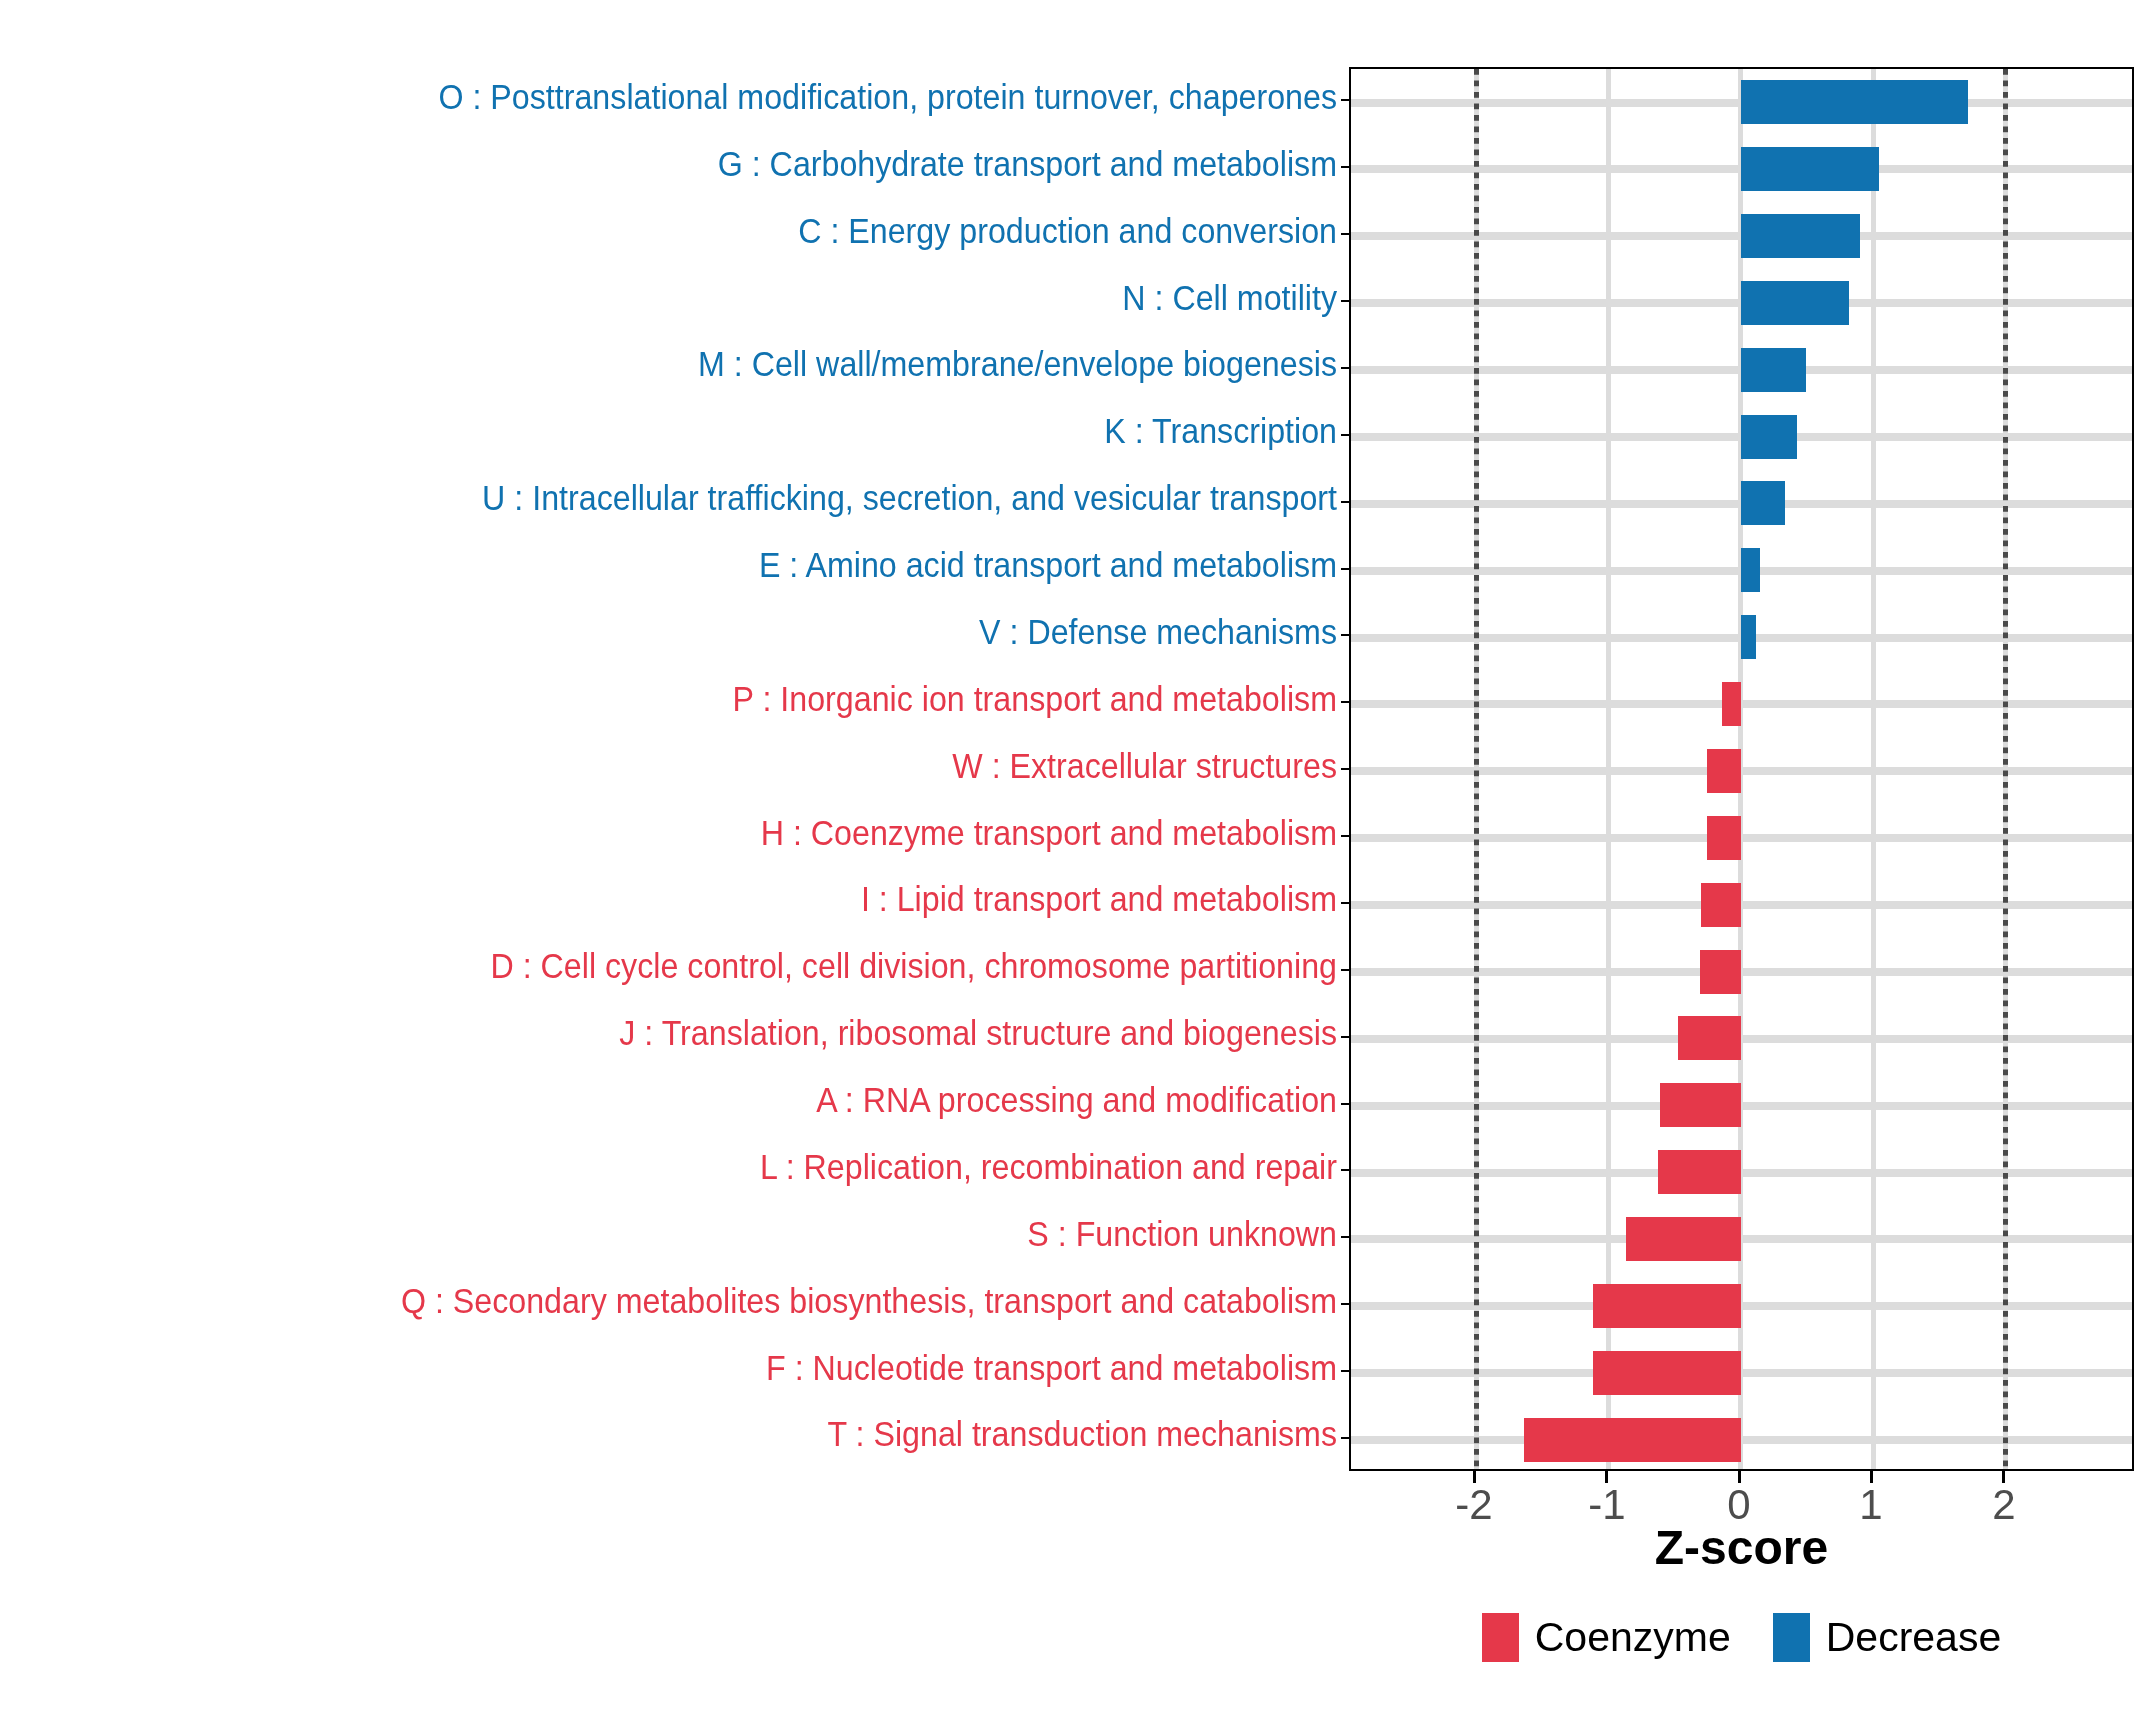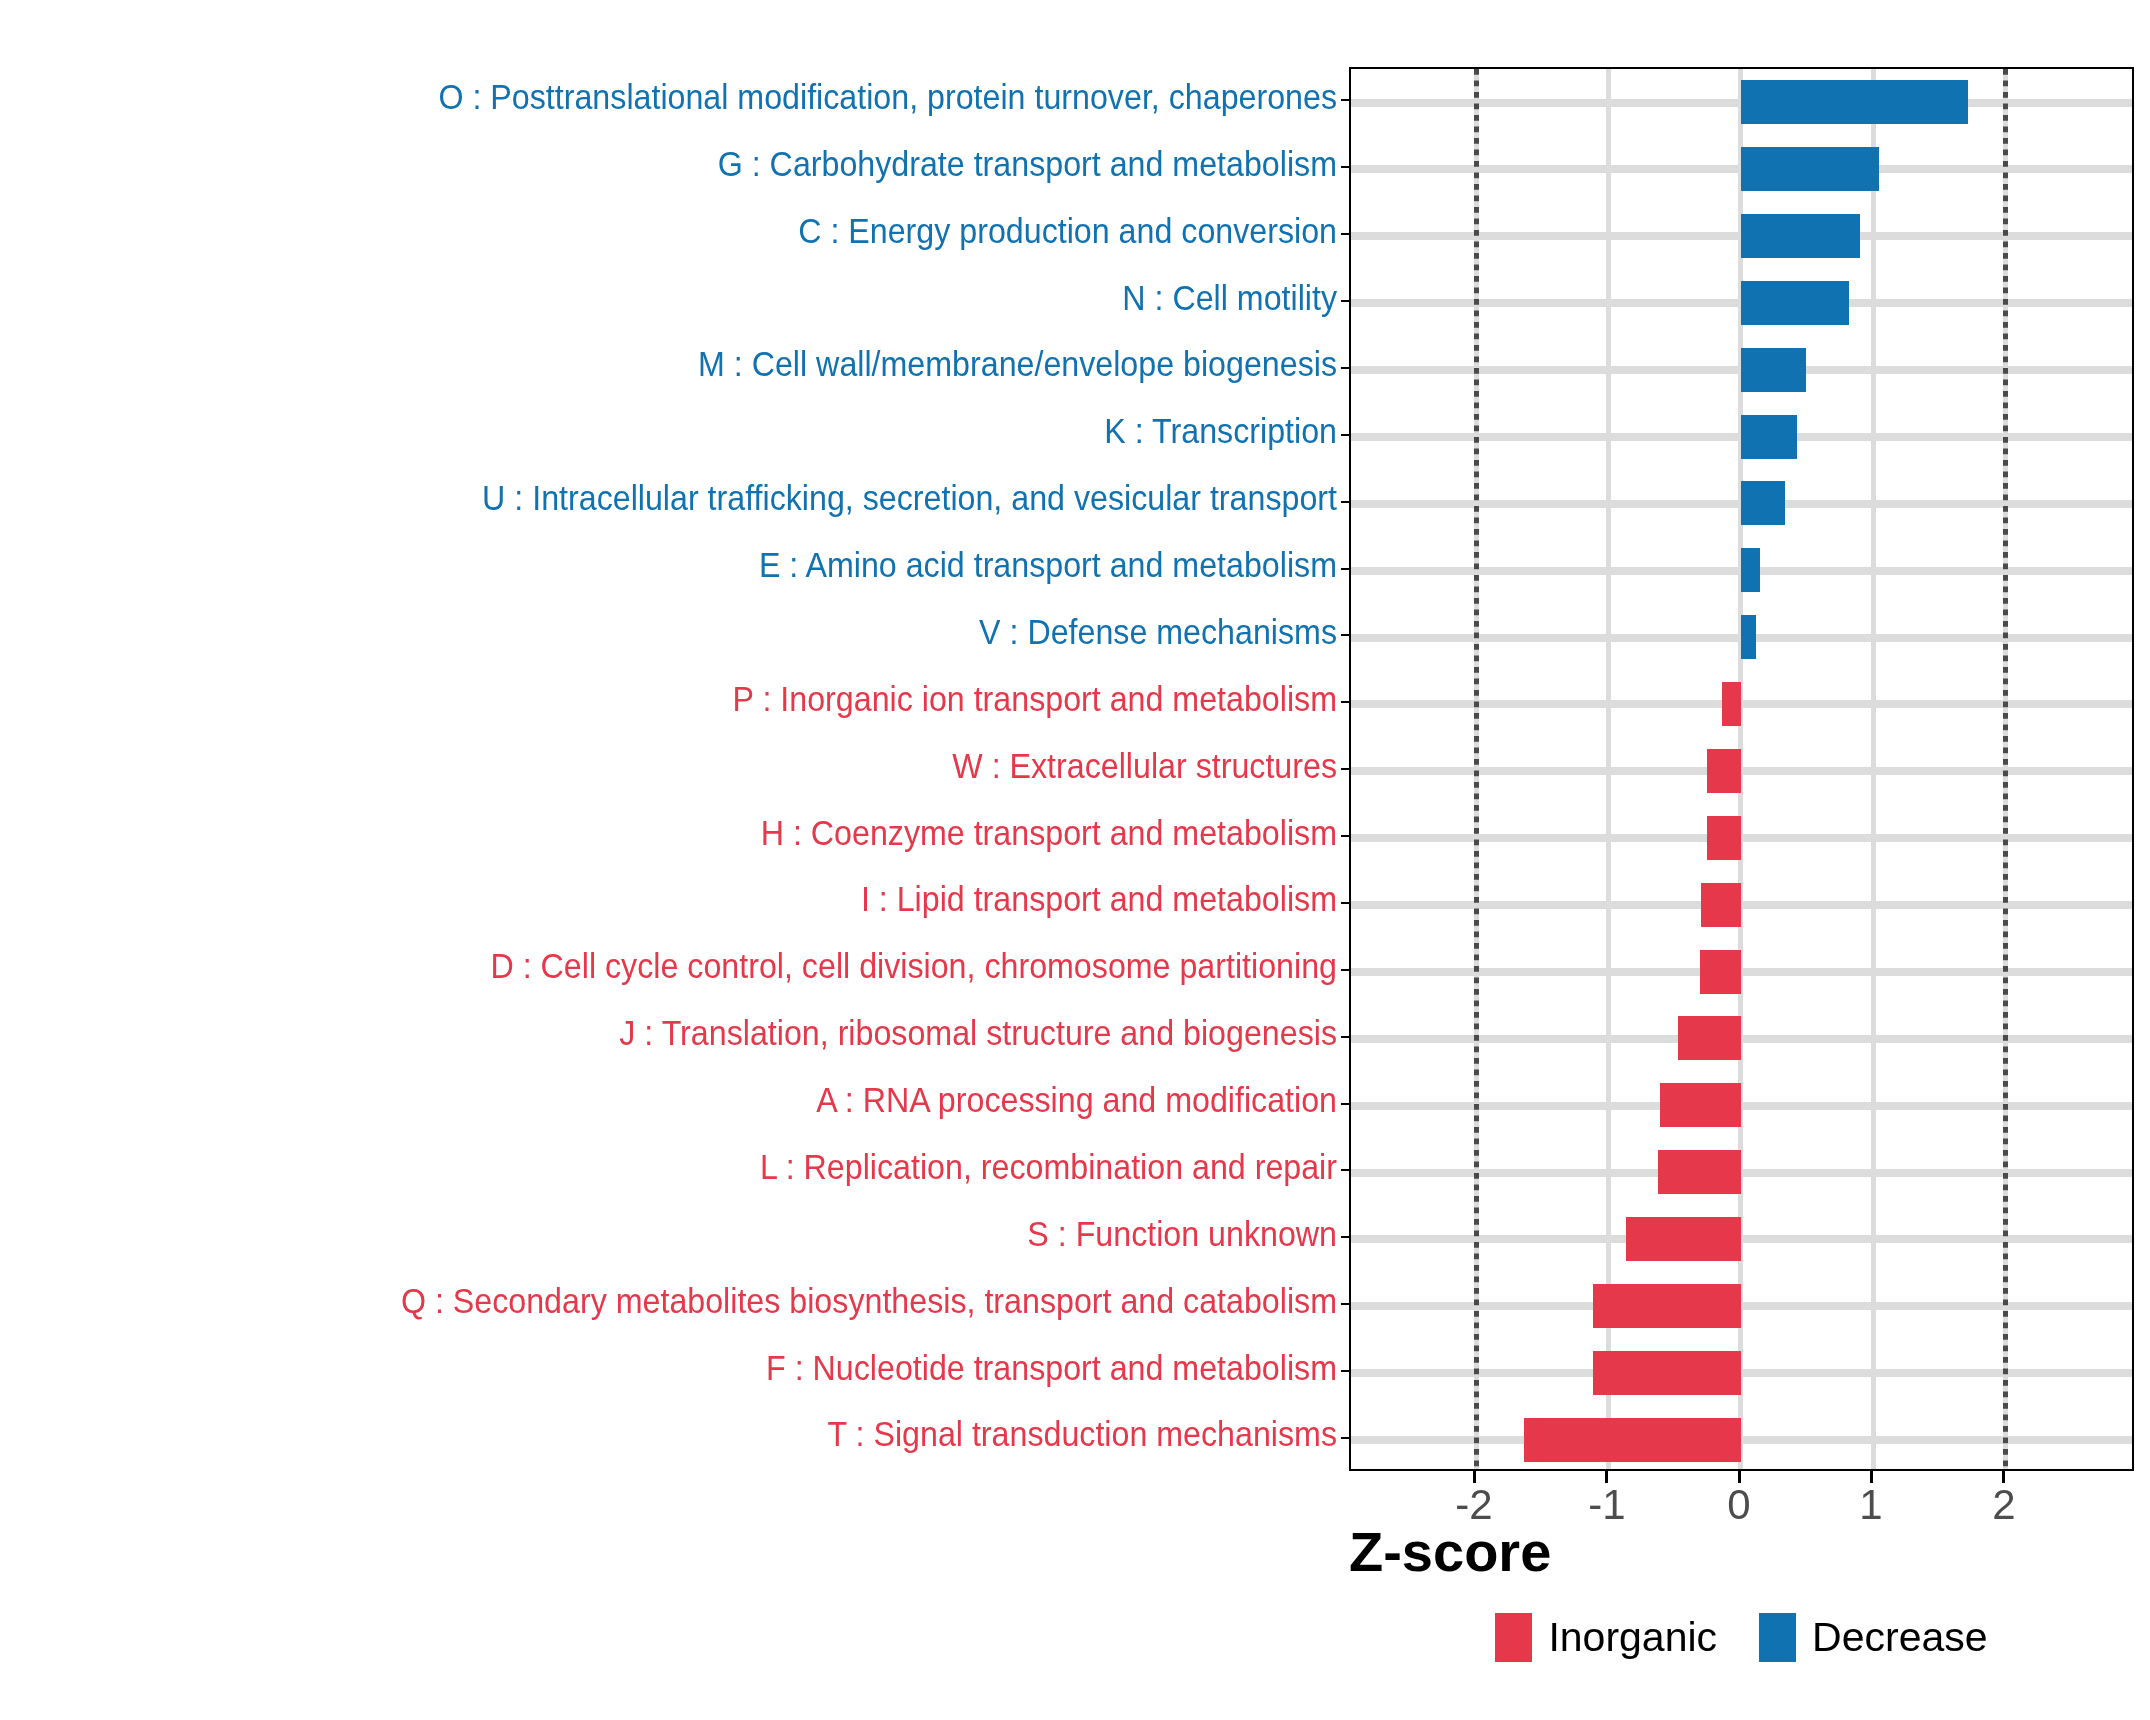--- a/index.html
+++ b/index.html
@@ -99,22 +99,22 @@
     color: #4d4d4d;
     text-align: center;
     width: 100px;
     line-height: 1;
   }
   #xaxis-title {
     position: absolute;
     top: 1524px;
     left: 1349px;
     width: 785px;
-    text-align: left;
-    font-size: 56px;
+    text-align: center;
+    font-size: 48px;
     font-weight: bold;
     color: #000000;
     line-height: 1;
   }
 
   
   #legend {
     position: absolute;
     left: 1349px;
     top: 1613px;
@@ -221,21 +221,21 @@
       <div class="bar" title="T : Signal transduction mechanisms = -1.64" style="left: 173px; width: 217px; top: 1349px; background: rgb(229, 56, 74);"></div>
     </div>
 
   <div id="xaxis"></div>
 
   <div id="xaxis-title">Z-score</div>
 
   <div id="legend">
       <div class="legend-item">
         <div class="legend-swatch" style="background: rgb(229, 56, 74);"></div>
-        <div class="legend-label">Inorganic</div>
+        <div class="legend-label">Coenzyme</div>
       </div>
       <div class="legend-item">
         <div class="legend-swatch" style="background: rgb(16, 114, 176);"></div>
         <div class="legend-label">Decrease</div>
       </div>
     </div>
 
 <div class="ytick" style="top: 99px;"></div>
     <div class="ytick" style="top: 166px;"></div>
     <div class="ytick" style="top: 233px;"></div>

